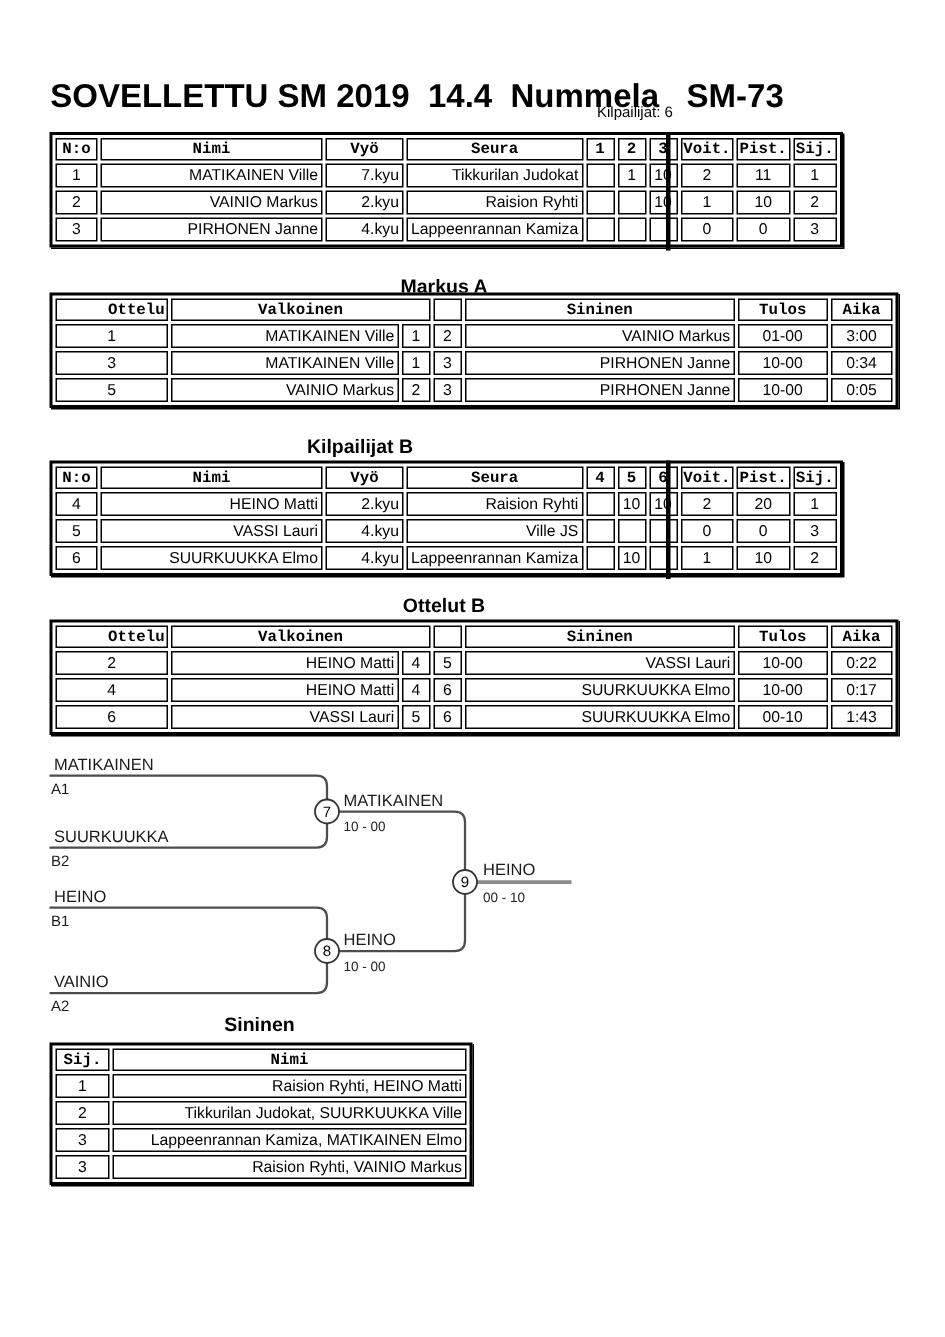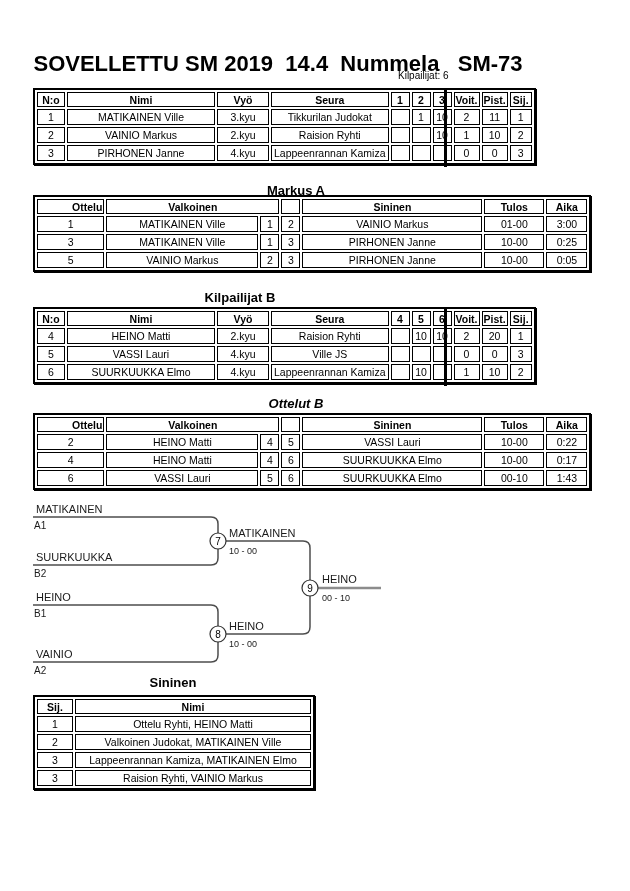--- a/index.html
+++ b/index.html
@@ -17,24 +17,24 @@
   table {
     border-collapse:separate; border-spacing:2px;
     border:2px solid #000; box-shadow:1px 1px 0 #000;
     table-layout:fixed; background:#fff;
   }
   th, td {
     border:1px solid #000; box-sizing:border-box;
     font-size:10.5px; padding:0 2px; height:16px;
     white-space:nowrap; vertical-align:middle;
   }
-  th { font-weight:bold; text-align:center; height:15px; overflow:visible; padding:0 1px; }
+  th { font-weight:bold; text-align:center; height:15px; overflow:visible; padding:0 1px;font-family:Liberation Mono, monospace; }
   td { overflow:hidden; }
   .c { text-align:center; }
-  .l { text-align:center; }
+  .l { text-align:right; }
   .th-left { text-align:left;padding-left:34px; }
   .vline { position:absolute; width:3px; background:#000; }
   svg text { font-family:"Liberation Sans", sans-serif; }
   .bk-name  { font-size:11px; fill:#1a1a1a; }
   .bk-seed  { font-size:10px; fill:#1a1a1a; }
   .bk-score { font-size:9px;  fill:#222222; }
   .bk-num   { font-size:10px; fill:#000000; }
 </style>
 </head>
 <body>
@@ -67,21 +67,21 @@
       <th>1</th>
       <th>2</th>
       <th>3</th>
       <th>Voit.</th>
       <th>Pist.</th>
       <th>Sij.</th>
     </tr>
     <tr>
       <td class="c">1</td>
       <td class="l">MATIKAINEN Ville</td>
-      <td class="l">3.kyu</td>
+      <td class="l">7.kyu</td>
       <td class="l">Tikkurilan Judokat</td>
       <td class="c"></td>
       <td class="c">1</td>
       <td class="c">10</td>
       <td class="c">2</td>
       <td class="c">11</td>
       <td class="c">1</td>
     </tr>
     <tr>
       <td class="c">2</td>
@@ -143,21 +143,21 @@
       <td class="c">01-00</td>
       <td class="c">3:00</td>
     </tr>
     <tr>
       <td class="c">3</td>
       <td class="l">MATIKAINEN Ville</td>
       <td class="c">1</td>
       <td class="c">3</td>
       <td class="l">PIRHONEN Janne</td>
       <td class="c">10-00</td>
-      <td class="c">0:25</td>
+      <td class="c">0:34</td>
     </tr>
     <tr>
       <td class="c">5</td>
       <td class="l">VAINIO Markus</td>
       <td class="c">2</td>
       <td class="c">3</td>
       <td class="l">PIRHONEN Janne</td>
       <td class="c">10-00</td>
       <td class="c">0:05</td>
     </tr>
@@ -228,21 +228,21 @@
       <td class="c"></td>
       <td class="c">1</td>
       <td class="c">10</td>
       <td class="c">2</td>
     </tr>
   </tbody>
     </table>
 </div>
 <div class="vline" style="left:444px;top:307px;height:79px;"></div>
 
-<div class="abs sec-label" style="left:0;top:396px;width:592px;font-style:italic;">Ottelut B</div>
+<div class="abs sec-label" style="left:0;top:396px;width:592px;">Ottelut B</div>
 
 <div class="abs" style="left:33px;top:413px;">
   <table>
     <colgroup>
         <col style="width:36px">
         <col style="width:152px">
         <col style="width:19px">
         <col style="width:19px">
         <col style="width:180px">
         <col style="width:60px">
@@ -333,25 +333,25 @@
         <col style="width:36px">
         <col style="width:236px">
       </colgroup>
     <tbody>
         <tr>
       <th>Sij.</th>
       <th>Nimi</th>
     </tr>
     <tr>
       <td class="c">1</td>
-      <td class="l">Ottelu Ryhti, HEINO Matti</td>
-    </tr>
-    <tr>
-      <td class="c">2</td>
-      <td class="l">Valkoinen Judokat, MATIKAINEN Ville</td>
+      <td class="l">Raision Ryhti, HEINO Matti</td>
+    </tr>
+    <tr>
+      <td class="c">2</td>
+      <td class="l">Tikkurilan Judokat, SUURKUUKKA Ville</td>
     </tr>
     <tr>
       <td class="c">3</td>
       <td class="l">Lappeenrannan Kamiza, MATIKAINEN Elmo</td>
     </tr>
     <tr>
       <td class="c">3</td>
       <td class="l">Raision Ryhti, VAINIO Markus</td>
     </tr>
   </tbody>

